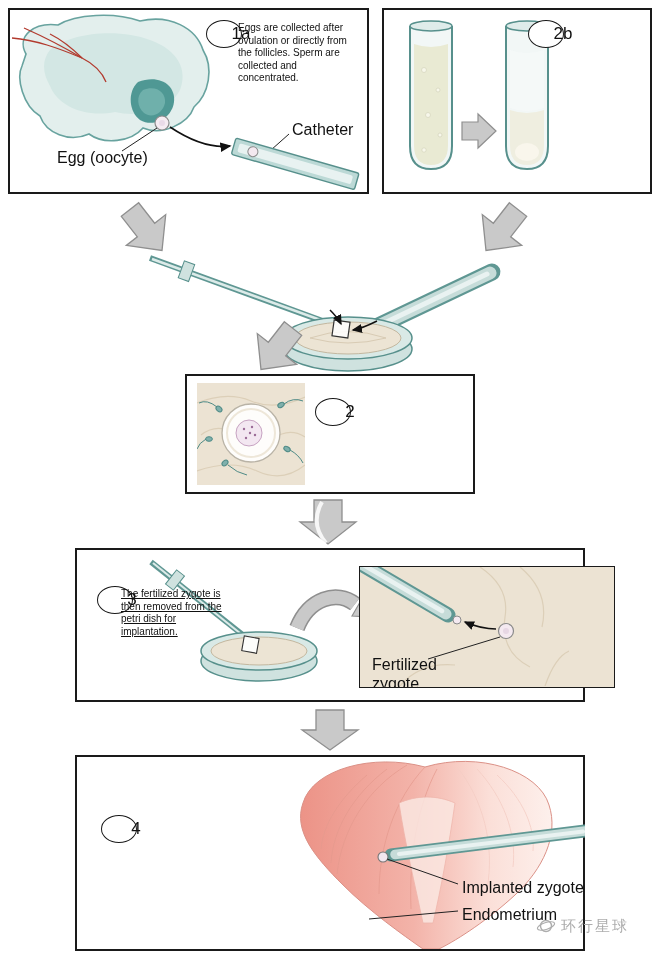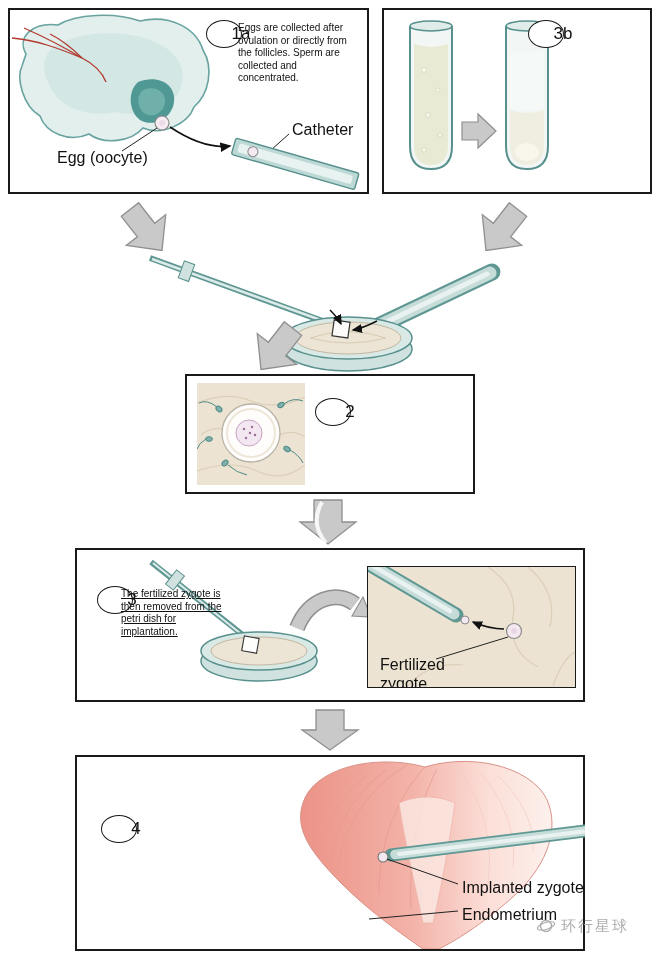--- a/index.html
+++ b/index.html
@@ -74,21 +74,21 @@
         <circle cx="56" cy="125" r="2"></circle>
           <circle cx="40" cy="140" r="2.2"></circle>
       </g>
       <polygon points="78,112 94,112 94,104 112,121 94,138 94,130 78,130" fill="#c9c9c9" stroke="#8f8f8f" stroke-width="1.2"></polygon>
       <path d="M 122 16 L 122 136 Q 122 159 143 159 Q 164 159 164 136 L 164 16" fill="#f2f7f6" stroke="#57908c" stroke-width="2"></path>
       <path d="M 126 100 L 126 135 Q 126 155 143 155 Q 160 155 160 135 L 160 100 Q 143 106 126 100 Z" fill="#efeee0"></path>
       <ellipse cx="143" cy="142" rx="12" ry="9" fill="#f9f6ec"></ellipse>
       <path d="M 126 40 L 126 98 Q 143 104 160 98 L 160 40 Q 143 46 126 40 Z" fill="#f6faf9" opacity="0.7"></path>
       <ellipse cx="143" cy="16" rx="21" ry="5" fill="#dfecea" stroke="#57908c" stroke-width="1.5"></ellipse>
     </svg>
-    <div class="badge" style="left:144px; top:10px;">3b</div>
+    <div class="badge" style="left:144px; top:10px;">2b</div>
   </div>
 
   <svg class="abs" style="left:108px; top:200px;" width="76" height="60" viewBox="0 0 76 60">
     <g transform="rotate(-38 38 30)">
       <polygon points="27,4 49,4 49,30 63,30 38,56 13,30 27,30" fill="#c9c9c9" stroke="#8f8f8f" stroke-width="1.3"></polygon>
     </g>
   </svg>
   <svg class="abs" style="left:464px; top:200px;" width="76" height="60" viewBox="0 0 76 60">
     <g transform="rotate(38 38 30)">
       <polygon points="27,4 49,4 49,30 63,30 38,56 13,30 27,30" fill="#c9c9c9" stroke="#8f8f8f" stroke-width="1.3"></polygon>
@@ -182,21 +182,21 @@
       <ellipse cx="122" cy="93" rx="48" ry="14" fill="#ece4d4" stroke="#c3b79f" stroke-width="1"></ellipse>
       <rect x="106" y="79" width="15" height="15" fill="rgba(255,255,255,0.9)" stroke="#333" stroke-width="1.1" transform="rotate(10 113 86)"></rect>
     </svg>
 
     <svg class="abs" style="left:212px; top:34px;" width="86" height="54" viewBox="0 0 86 54">
       <path d="M 8 44 C 20 14 48 6 66 20" fill="none" stroke="#8f8f8f" stroke-width="16"></path>
       <path d="M 8 44 C 20 14 48 6 66 20" fill="none" stroke="#c9c9c9" stroke-width="13"></path>
       <polygon points="63,32 74,13 82,33" fill="#c9c9c9" stroke="#8f8f8f" stroke-width="1.2"></polygon>
     </svg>
 
-    <div class="inset" style="left:290px; top:16px; width:209px; height:122px;">
+    <div class="inset" style="left:282px; top:16px; width:256px; height:122px;">
       <svg class="abs" style="left:0;top:0;" width="209" height="119" viewBox="0 0 209 119">
         <defs>
           <marker id="ah3" markerWidth="9" markerHeight="8" refX="6" refY="3" orient="auto">
             <path d="M0,0 L7,3 L0,6 Z" fill="#111"></path>
           </marker>
         </defs>
         <g fill="none" stroke="#dccfb8" stroke-width="1.2">
           <path d="M 120 0 Q 150 20 145 50 Q 140 85 170 100"></path>
           <path d="M 160 0 Q 190 25 182 60"></path>
           <path d="M 40 119 Q 60 95 95 98"></path>

